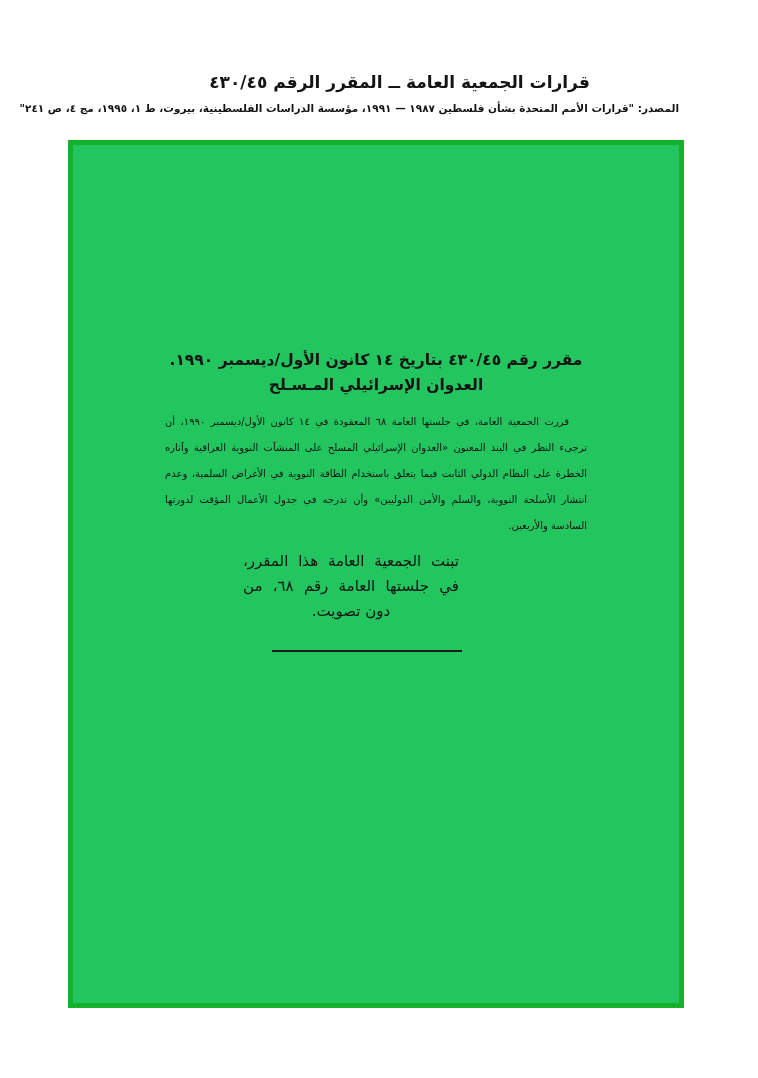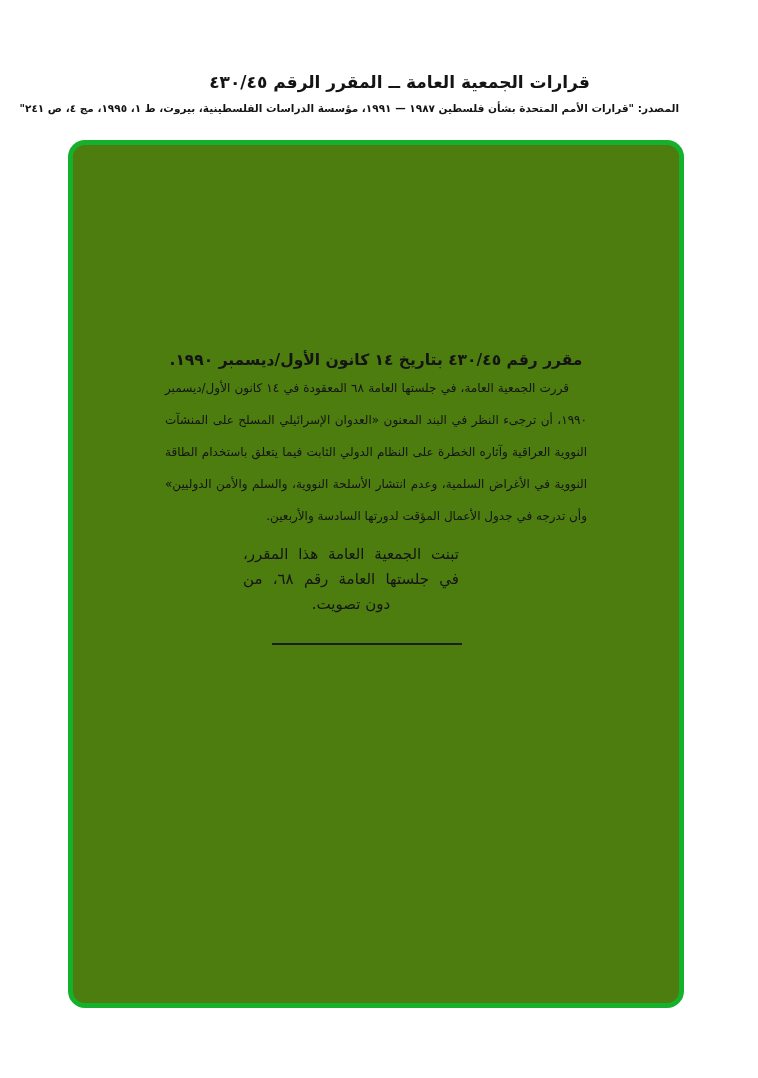--- a/index.html
+++ b/index.html
@@ -28,23 +28,23 @@
     width: 600px;
     font-size: 10.5px;
     font-weight: bold;
     white-space: nowrap;
   }
   .green-box {
     position: absolute;
     left: 68px; top: 140px;
     width: 616px; height: 868px;
     border: 5px solid #16b12c;
-    border-radius: 17px;
+    border-radius: 0;
     box-sizing: border-box;
-    background: #4d7c0f;
+    background: #22c55e;
   }
   .text-column {
     direction: rtl;
     width: 422px;
     margin: 0 auto;
     padding-top: 206px;
   }
   .decision-title {
     margin: 0;
     font-size: 15.5px;
@@ -52,23 +52,23 @@
     text-align: center;
   }
   .decision-subject {
     margin: 4px 0 0;
     font-size: 15.5px;
     font-weight: bold;
     text-align: center;
     line-height: 24px;
   }
   .decision-body {
-    margin: 3px 0 0;
-    font-size: 12px;
-    line-height: 32px;
+    margin: 12px 0 0;
+    font-size: 10px;
+    line-height: 26px;
     text-align: justify;
     text-indent: 18px;
   }
   .decision-adoption {
     margin: 10px 128px 0 auto;
     width: 216px;
     font-size: 15px;
     line-height: 25px;
     text-align: justify;
     text-align-last: center;
@@ -89,20 +89,21 @@
   <header class="doc-header">
     <h1 class="doc-title">قرارات الجمعية العامة ــ المقرر الرقم ٤٣٠/٤٥</h1>
     <p class="doc-source">المصدر: "قرارات الأمم المتحدة بشأن فلسطين ١٩٨٧ — ١٩٩١، مؤسسة الدراسات الفلسطينية، بيروت، ط ١، ١٩٩٥، مج ٤، ص ٢٤١"</p>
   </header>
 
   <section class="green-box" style="border-color: rgb(22, 177, 44);">
     <div class="text-column">
 
       <p class="decision-title">مقرر رقم ٤٣٠/٤٥ بتاريخ ١٤ كانون الأول/ديسمبر ١٩٩٠.</p>
 
+      <p class="decision-subject">العدوان الإسرائيلي المـسـلح</p>
 
 
       <p class="decision-body">قررت الجمعية العامة، في جلستها العامة ٦٨ المعقودة في ١٤ كانون الأول/ديسمبر ١٩٩٠، أن ترجىء النظر في البند المعنون «العدوان الإسرائيلي المسلح على المنشآت النووية العراقية وآثاره الخطرة على النظام الدولي الثابت فيما يتعلق باستخدام الطاقة النووية في الأغراض السلمية، وعدم انتشار الأسلحة النووية، والسلم والأمن الدوليين» وأن تدرجه في جدول الأعمال المؤقت لدورتها السادسة والأربعين.</p>
 
       <p class="decision-adoption">تبنت الجمعية العامة هذا المقرر، في جلستها العامة رقم ٦٨، من دون تصويت.</p>
 
       <hr class="end-rule">
 
     </div>
   </section>

